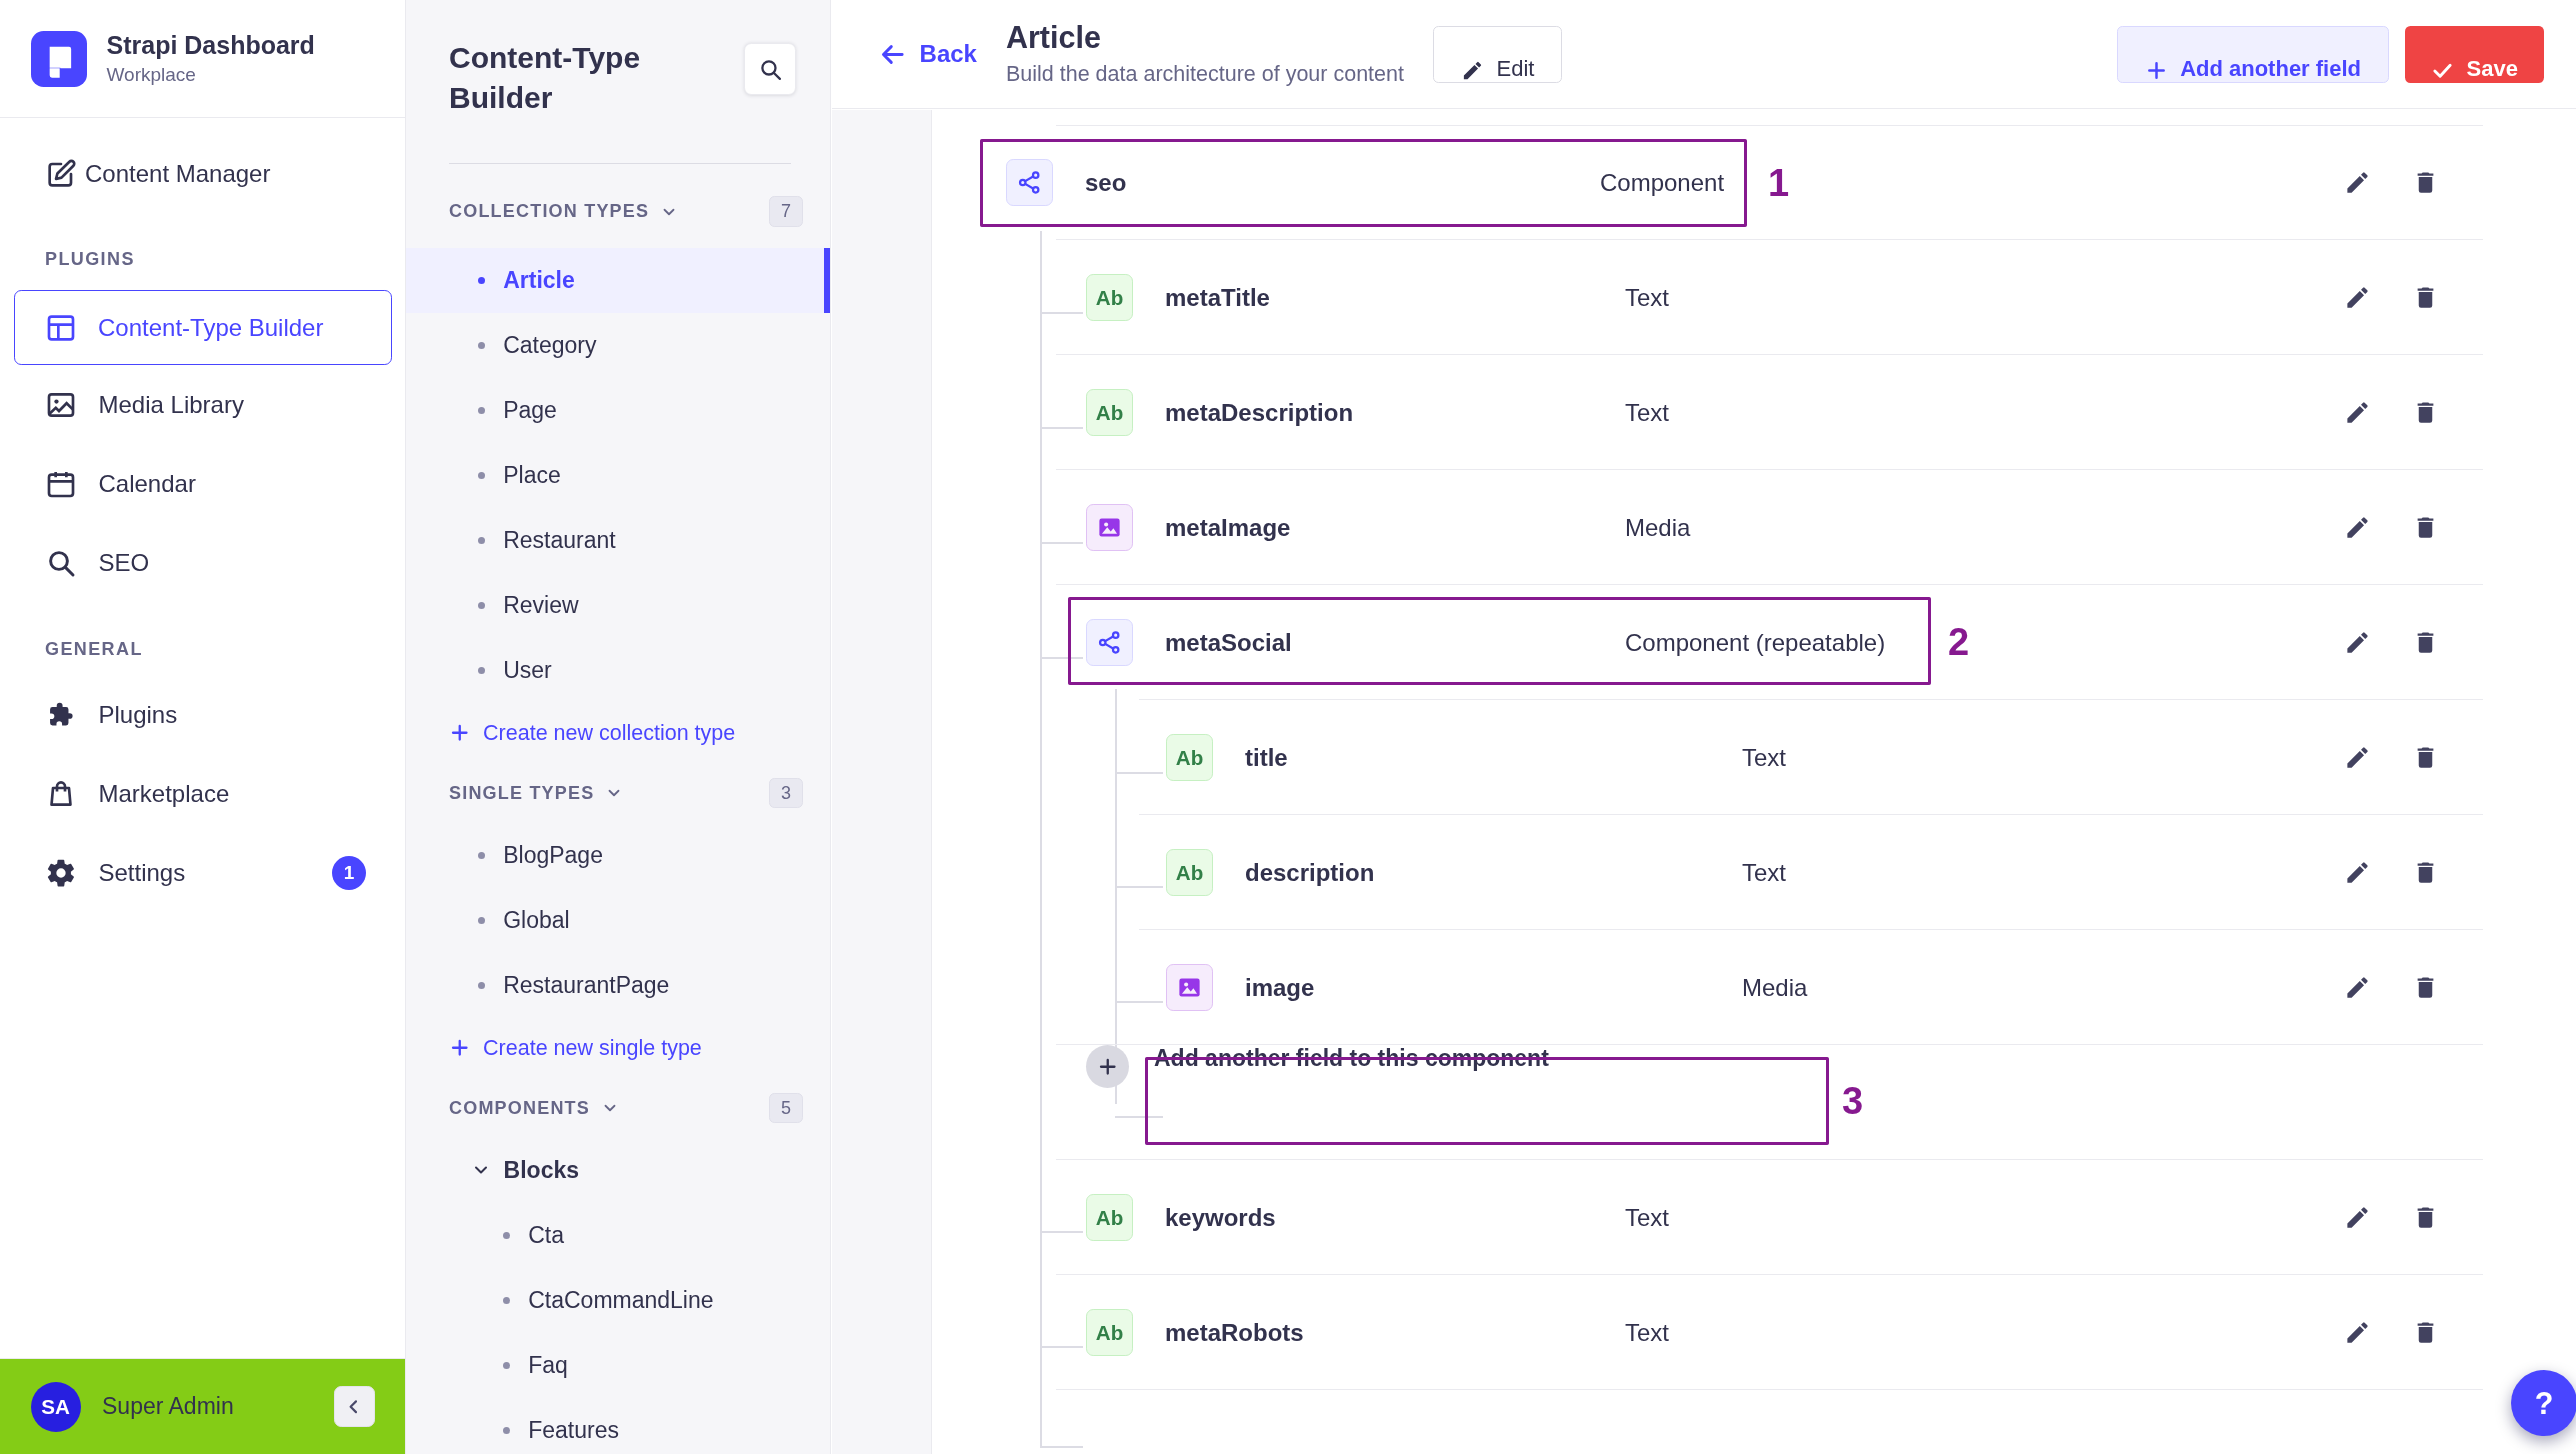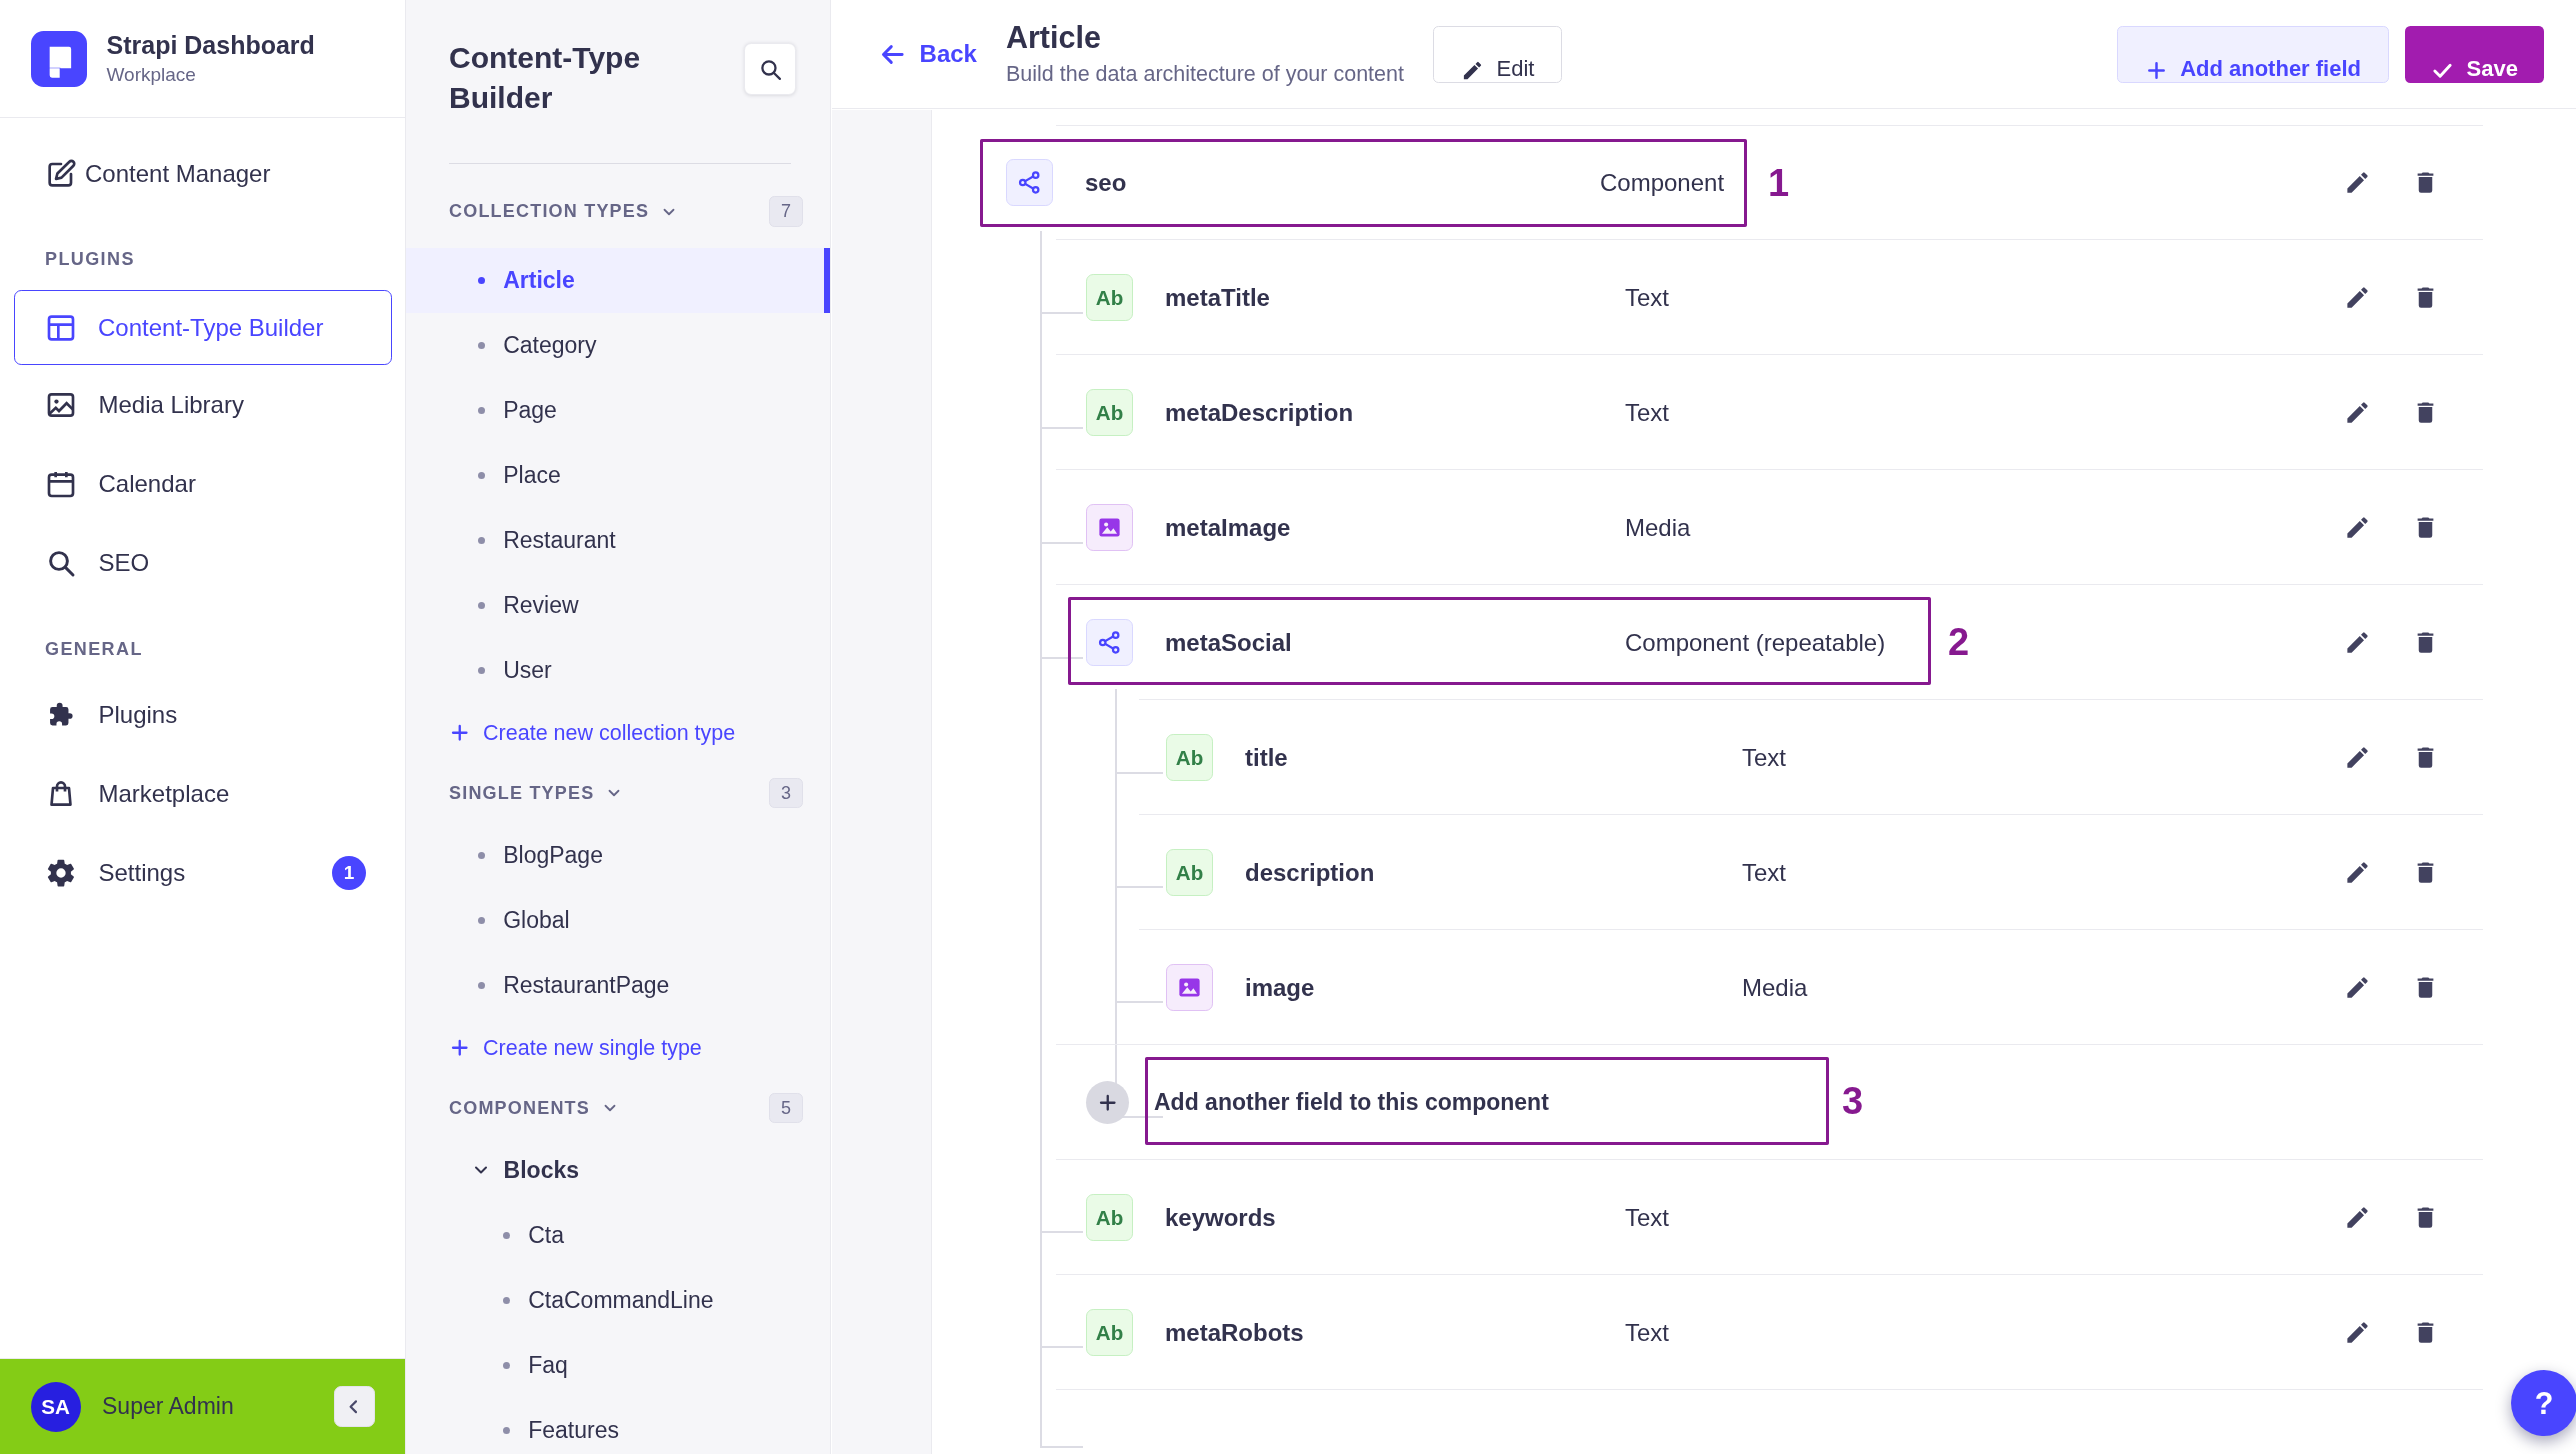--- a/index.html
+++ b/index.html
@@ -57,42 +57,42 @@
   .main-header { height:109px; border-bottom:0.9px solid #eaeaef; display:flex; align-items:center; padding:0 32px 0 46px; background:#fff; position:relative; z-index:2; }
   .back { display:flex; align-items:center; gap:12.6px; color:#4945ff; font-size:24px; font-weight:bold; cursor:pointer; background:none; border:none; }
   .back svg { width:29px; height:29px; }
   .title-block { margin-left:29px; }
   .page-title { font-size:30.5px; font-weight:bold; line-height:1.1; }
   .page-sub { font-size:21.5px; color:#666687; margin-top:7.2px; }
   .btn { display:flex; align-items:flex-end; gap:12.6px; height:57px; border-radius:5.4px; font-size:22px; cursor:pointer; border:0.9px solid transparent; }
   .btn svg { width:23px; height:23px; }
   .btn-edit { margin-left:29px; padding:0 27px; background:#fff; border-color:#dcdce4; color:#32324d; }
   .btn-add { margin-left:auto; padding:0 27px; background:#f0f0ff; border-color:#d9d8ff; color:#4945ff; font-weight:bold; }
-  .btn-save { margin-left:16px; padding:0 25px; background:#a21caf; color:#fff; font-weight:bold; }
+  .btn-save { margin-left:16px; padding:0 25px; background:#ef4444; color:#fff; font-weight:bold; }
 
   .main-content { position:absolute; top:110px; left:0; right:0; bottom:0; background:#f6f6f9; }
   .card { position:absolute; left:99px; top:0; right:0; bottom:0; background:#fff; border-left:0.9px solid #eaeaef; overflow:hidden; }
   .rows { position:absolute; top:15.3px; left:0; right:0; }
   .rows::before { content:''; position:absolute; top:0; left:124px; right:93px; height:0.9px; background:#eaeaef; }
   .frow { height:115px; display:flex; align-items:center; position:relative; }
   .frow::after { content:''; position:absolute; bottom:0; left:124px; right:93px; height:0.9px; background:#eaeaef; }
   .frow.ind::after { left:207px; }
   .frow.l0 { padding-left:74px; } .frow.l1 { padding-left:154px; } .frow.l2 { padding-left:234px; }
   .ficon { width:47px; height:47px; border-radius:7.2px; display:flex; align-items:center; justify-content:center; flex:none; border:0.9px solid; }
   .ficon svg { width:27px; height:27px; }
   .ficon.comp { background:#f0f0ff; border-color:#d9d8ff; color:#4945ff; }
   .ficon.text { background:#eafbe7; border-color:#c6f0c2; color:#328048; font-size:20.6px; font-weight:bold; }
   .ficon.media, .ficon.enum { background:#f6ecfc; border-color:#e0c1f4; color:#9736e8; }
   .fname { margin-left:32px; font-size:24px; font-weight:bold; }
   .ftype { position:absolute; font-size:24px; color:#32324d; }
   .ftype.t0 { left:668px; } .ftype.t1 { left:693px; } .ftype.t2 { left:810px; }
   .facts { position:absolute; right:135px; display:flex; gap:39px; }
   .iconbtn { background:none; border:none; padding:0; color:#42425f; cursor:pointer; width:29px; height:29px; }
   .iconbtn svg { width:27px; height:27px; }
-  .addrow { height:115px; display:flex; align-items:center; padding-left:154px; gap:25px; position:relative; cursor:pointer; }
+  .addrow { height:115px; display:flex; align-items:flex-start; padding-left:154px; gap:25px; position:relative; cursor:pointer; }
   .addrow::after { content:''; position:absolute; bottom:0; left:124px; right:93px; height:0.9px; background:#eaeaef; }
   .pluscirc { width:43px; height:43px; border-radius:50%; background:#d9d9e1; color:#32324d; display:flex; align-items:center; justify-content:center; flex:none; }
   .pluscirc svg { width:21.5px; height:21.5px; }
   .addrow .txt { font-size:23px; font-weight:bold; }
 
   .tline { position:absolute; background:#dcdce4; }
 
   .anno { position:absolute; border:3.6px solid #86198f; border-radius:1.8px; pointer-events:none; z-index:4; }
   .anno-num { position:absolute; color:#86198f; font-size:38px; font-weight:bold; line-height:1; z-index:4; }
 

